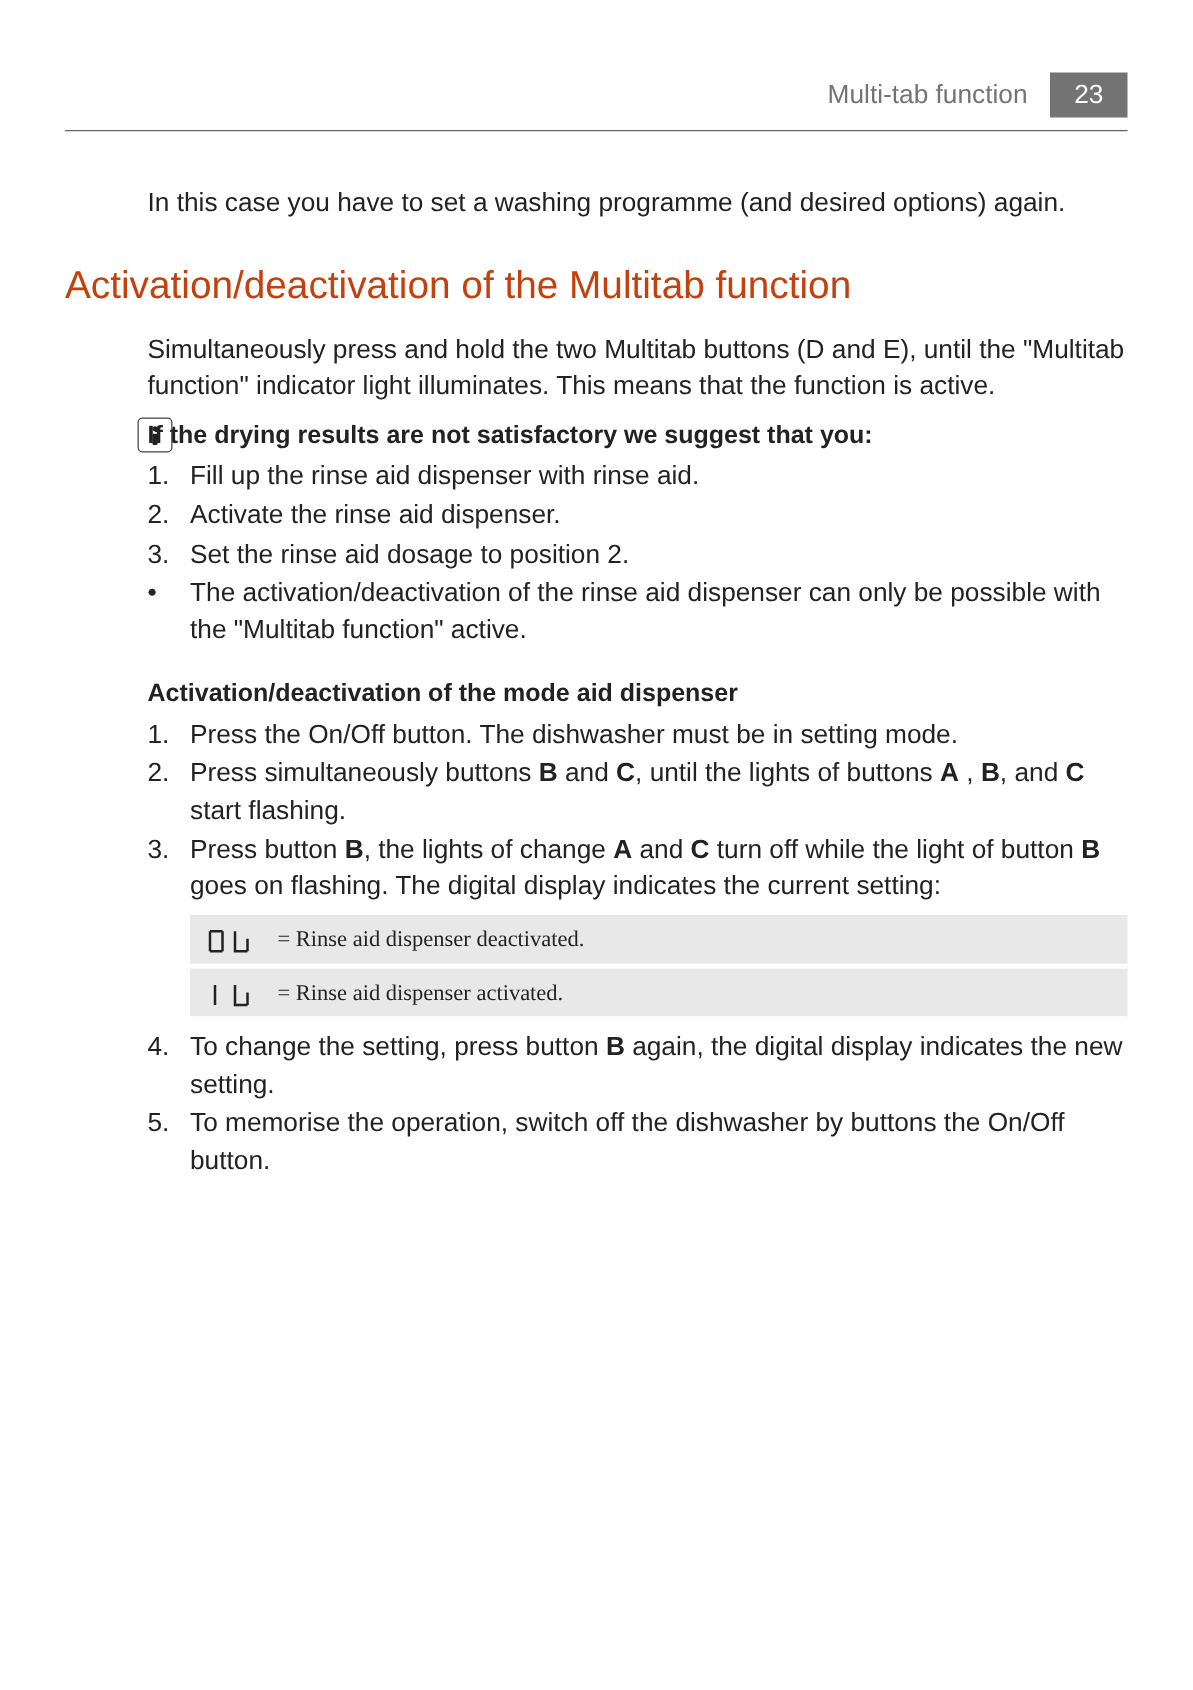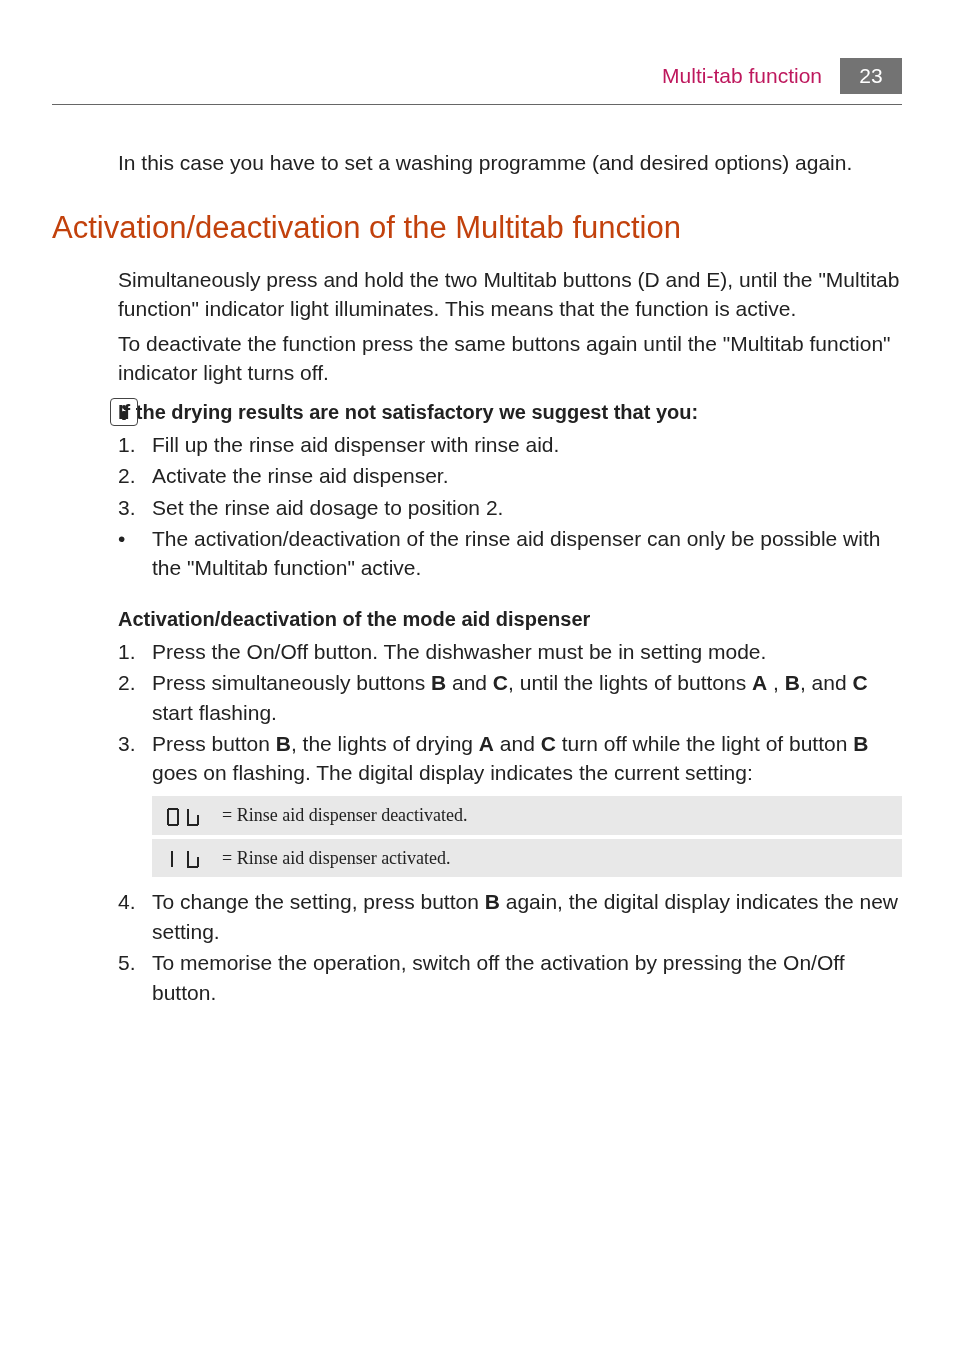--- a/index.html
+++ b/index.html
@@ -15,21 +15,21 @@
   .header {
     display: flex;
     justify-content: flex-end;
     align-items: center;
     gap: 18px;
     margin-bottom: 10px;
   }
   .header-title {
     font-size: 21px;
     font-weight: 300;
-    color: #be185d;
+    color: #737373;
   }
   .page-num-box {
     background: #737373;
     color: #fff;
     width: 62px;
     height: 36px;
     display: flex;
     align-items: center;
     justify-content: center;
     font-size: 21px;
@@ -128,21 +128,20 @@
 <hr class="rule">
 
 <div class="body-text">
   <p>In this case you have to set a washing programme (and desired options) again.</p>
 </div>
 
 <h1 class="section">Activation/deactivation of the Multitab function</h1>
 
 <div class="body-text">
   <p style="margin-bottom:6px;">Simultaneously press and hold the two Multitab buttons (D and E), until the "Multitab function" indicator light illuminates. This means that the function is active.</p>
-  <p>To deactivate the function press the same buttons again until the "Multitab function" indicator light turns off.</p>
 </div>
 
 <div class="info-row">
   <div class="info-icon" style="top:0;">
     <svg width="16" height="16" viewBox="0 0 16 16">
         <circle cx="8" cy="3" r="2" fill="#222"></circle>
         <rect x="6" y="7" width="4" height="9" rx="1" fill="#222"></rect>
       </svg>
   </div>
   <div class="body-text">
@@ -174,21 +173,21 @@
     <li class="li-row">
       <span class="li-marker">1.</span>
       <span class="li-content">Press the On/Off button. The dishwasher must be in setting mode.</span>
     </li>
     <li class="li-row">
       <span class="li-marker">2.</span>
       <span class="li-content"><span>Press simultaneously buttons </span><b>B</b><span> and </span><b>C</b><span>, until the lights of buttons </span><b>A</b><span> , </span><b>B</b><span>, and </span><b>C</b><span> start flashing.</span></span>
     </li>
     <li class="li-row">
       <span class="li-marker">3.</span>
-      <span class="li-content"><span>Press button </span><b>B</b><span>, the lights of drying </span><b>A</b><span> and </span><b>C</b><span> turn off while the light of button </span><b>B</b><span> goes on flashing. The digital display indicates the current setting:</span></span>
+      <span class="li-content"><span>Press button </span><b>B</b><span>, the lights of change </span><b>A</b><span> and </span><b>C</b><span> turn off while the light of button </span><b>B</b><span> goes on flashing. The digital display indicates the current setting:</span></span>
     </li>
   </ol>
 
   <table class="display-table" style="margin-left:34px; width:calc(100% - 34px);font-family:Liberation Serif, serif;">
     <tbody>
         <tr class="display-row">
       <td class="glyph-cell">
         <svg class="glyph" width="36" height="20" viewBox="0 0 36 20">
           <path d="M2 2 h10 M2 18 h10 M2 2 v16 M12 2 v16" stroke="#222" stroke-width="2" fill="none"></path>
           <path d="M22 2 v16 h10 M32 18 v-10" stroke="#222" stroke-width="2" fill="none"></path>
@@ -208,16 +207,16 @@
   </tbody>
     </table>
 
   <ol class="numbered">
     <li class="li-row">
       <span class="li-marker">4.</span>
       <span class="li-content"><span>To change the setting, press button </span><b>B</b><span> again, the digital display indicates the new setting.</span></span>
     </li>
     <li class="li-row">
       <span class="li-marker">5.</span>
-      <span class="li-content">To memorise the operation, switch off the activation by pressing the On/Off button.</span>
+      <span class="li-content">To memorise the operation, switch off the dishwasher by buttons the On/Off button.</span>
     </li>
   </ol>
 </div>
 
 </body></html>

